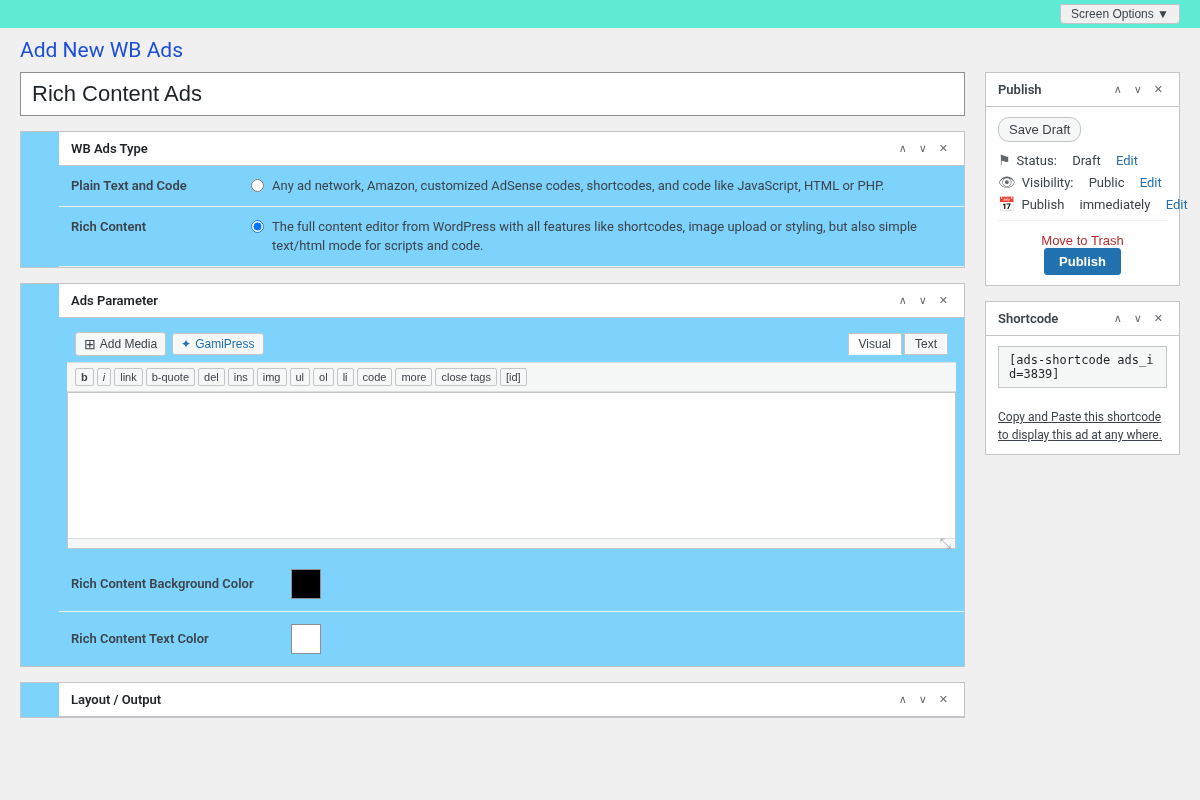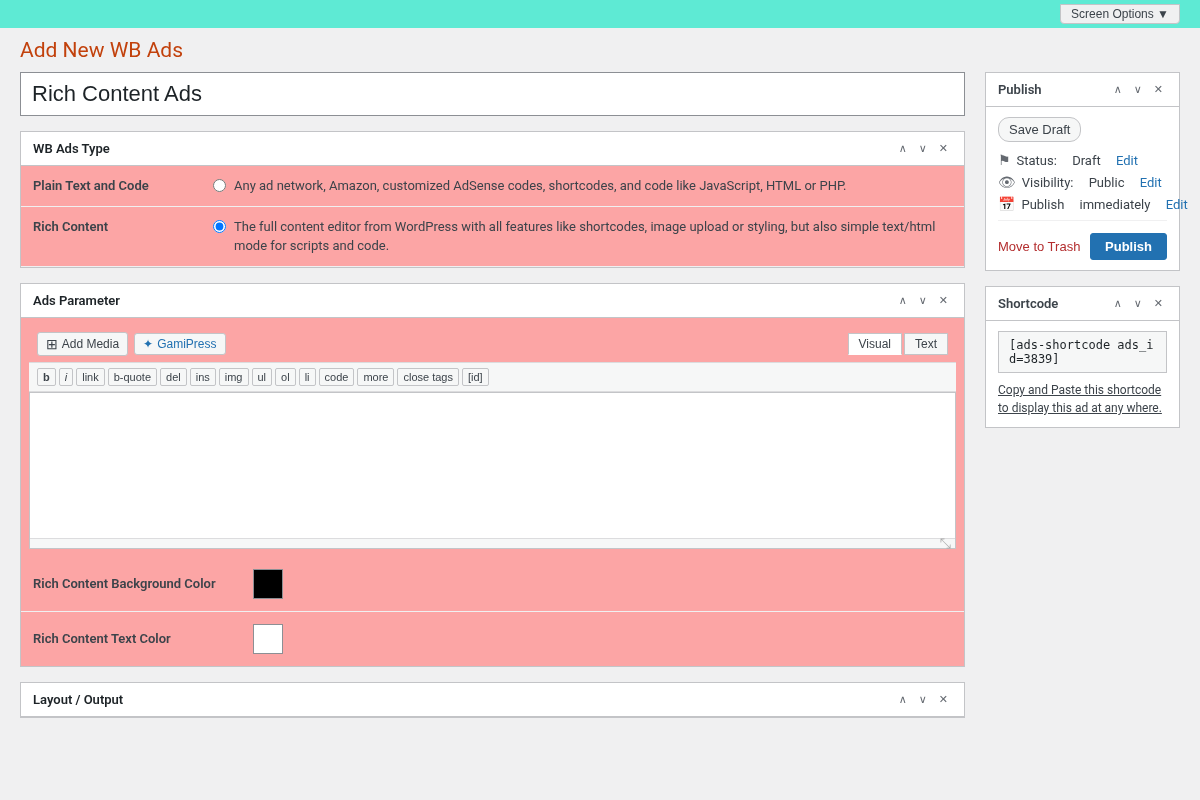--- a/index.html
+++ b/index.html
@@ -33,42 +33,43 @@
       flex: 1;
       min-width: 0;
     }
     .sidebar-area {
       width: 195px;
       flex-shrink: 0;
     }
     .page-title {
       font-size: 21px;
       font-weight: 400;
-      color: #c2410c;
+      color: #1d4ed8;
       padding: 10px 20px 10px 20px;
       background: #f0f0f1;
     }
     .title-input-wrap {
       margin-bottom: 15px;
     }
     .title-input {
       width: 100%;
       font-size: 22px;
       padding: 8px 11px;
       border: 1px solid #8c8f94;
       border-radius: 0;
       background: #fff;
       color: #1d2327;
       outline: none;
     }
     
     .metabox {
-      background: #fca5a5;
+      background: #7dd3fc;
       border: 1px solid #c3c4c7;
       margin-bottom: 15px;
+      padding-left: 38px;
     }
     .metabox-header {
       display: flex;
       align-items: center;
       justify-content: space-between;
       padding: 8px 12px;
       border-bottom: 1px solid #c3c4c7;
       background: #fff;
     }
     .metabox-title {
@@ -294,20 +295,21 @@
     .publish-divider {
       border: none;
       border-top: 1px solid #f0f0f1;
       margin: 8px 0;
     }
     .publish-footer {
       display: flex;
       align-items: center;
       justify-content: space-between;
       padding-top: 4px;
+      flex-direction: column;
     }
     .btn-trash {
       background: none;
       border: none;
       color: #b32d2e;
       cursor: pointer;
       font-size: 13px;
       padding: 0;
     }
     .btn-publish {
@@ -320,21 +322,21 @@
       cursor: pointer;
       font-weight: 600;
     }
     .shortcode-display {
       background: #f6f7f7;
       border: 1px solid #c3c4c7;
       padding: 6px 10px;
       font-family: monospace;
       font-size: 12px;
       color: #1d2327;
-      margin-bottom: 8px;
+      margin-bottom: 20px;
       word-break: break-all;
     }
     .shortcode-help {
       font-size: 12px;
       color: #3c434a;
       line-height: 1.5;
       text-decoration: underline;
     }
   </style>
 </head>

